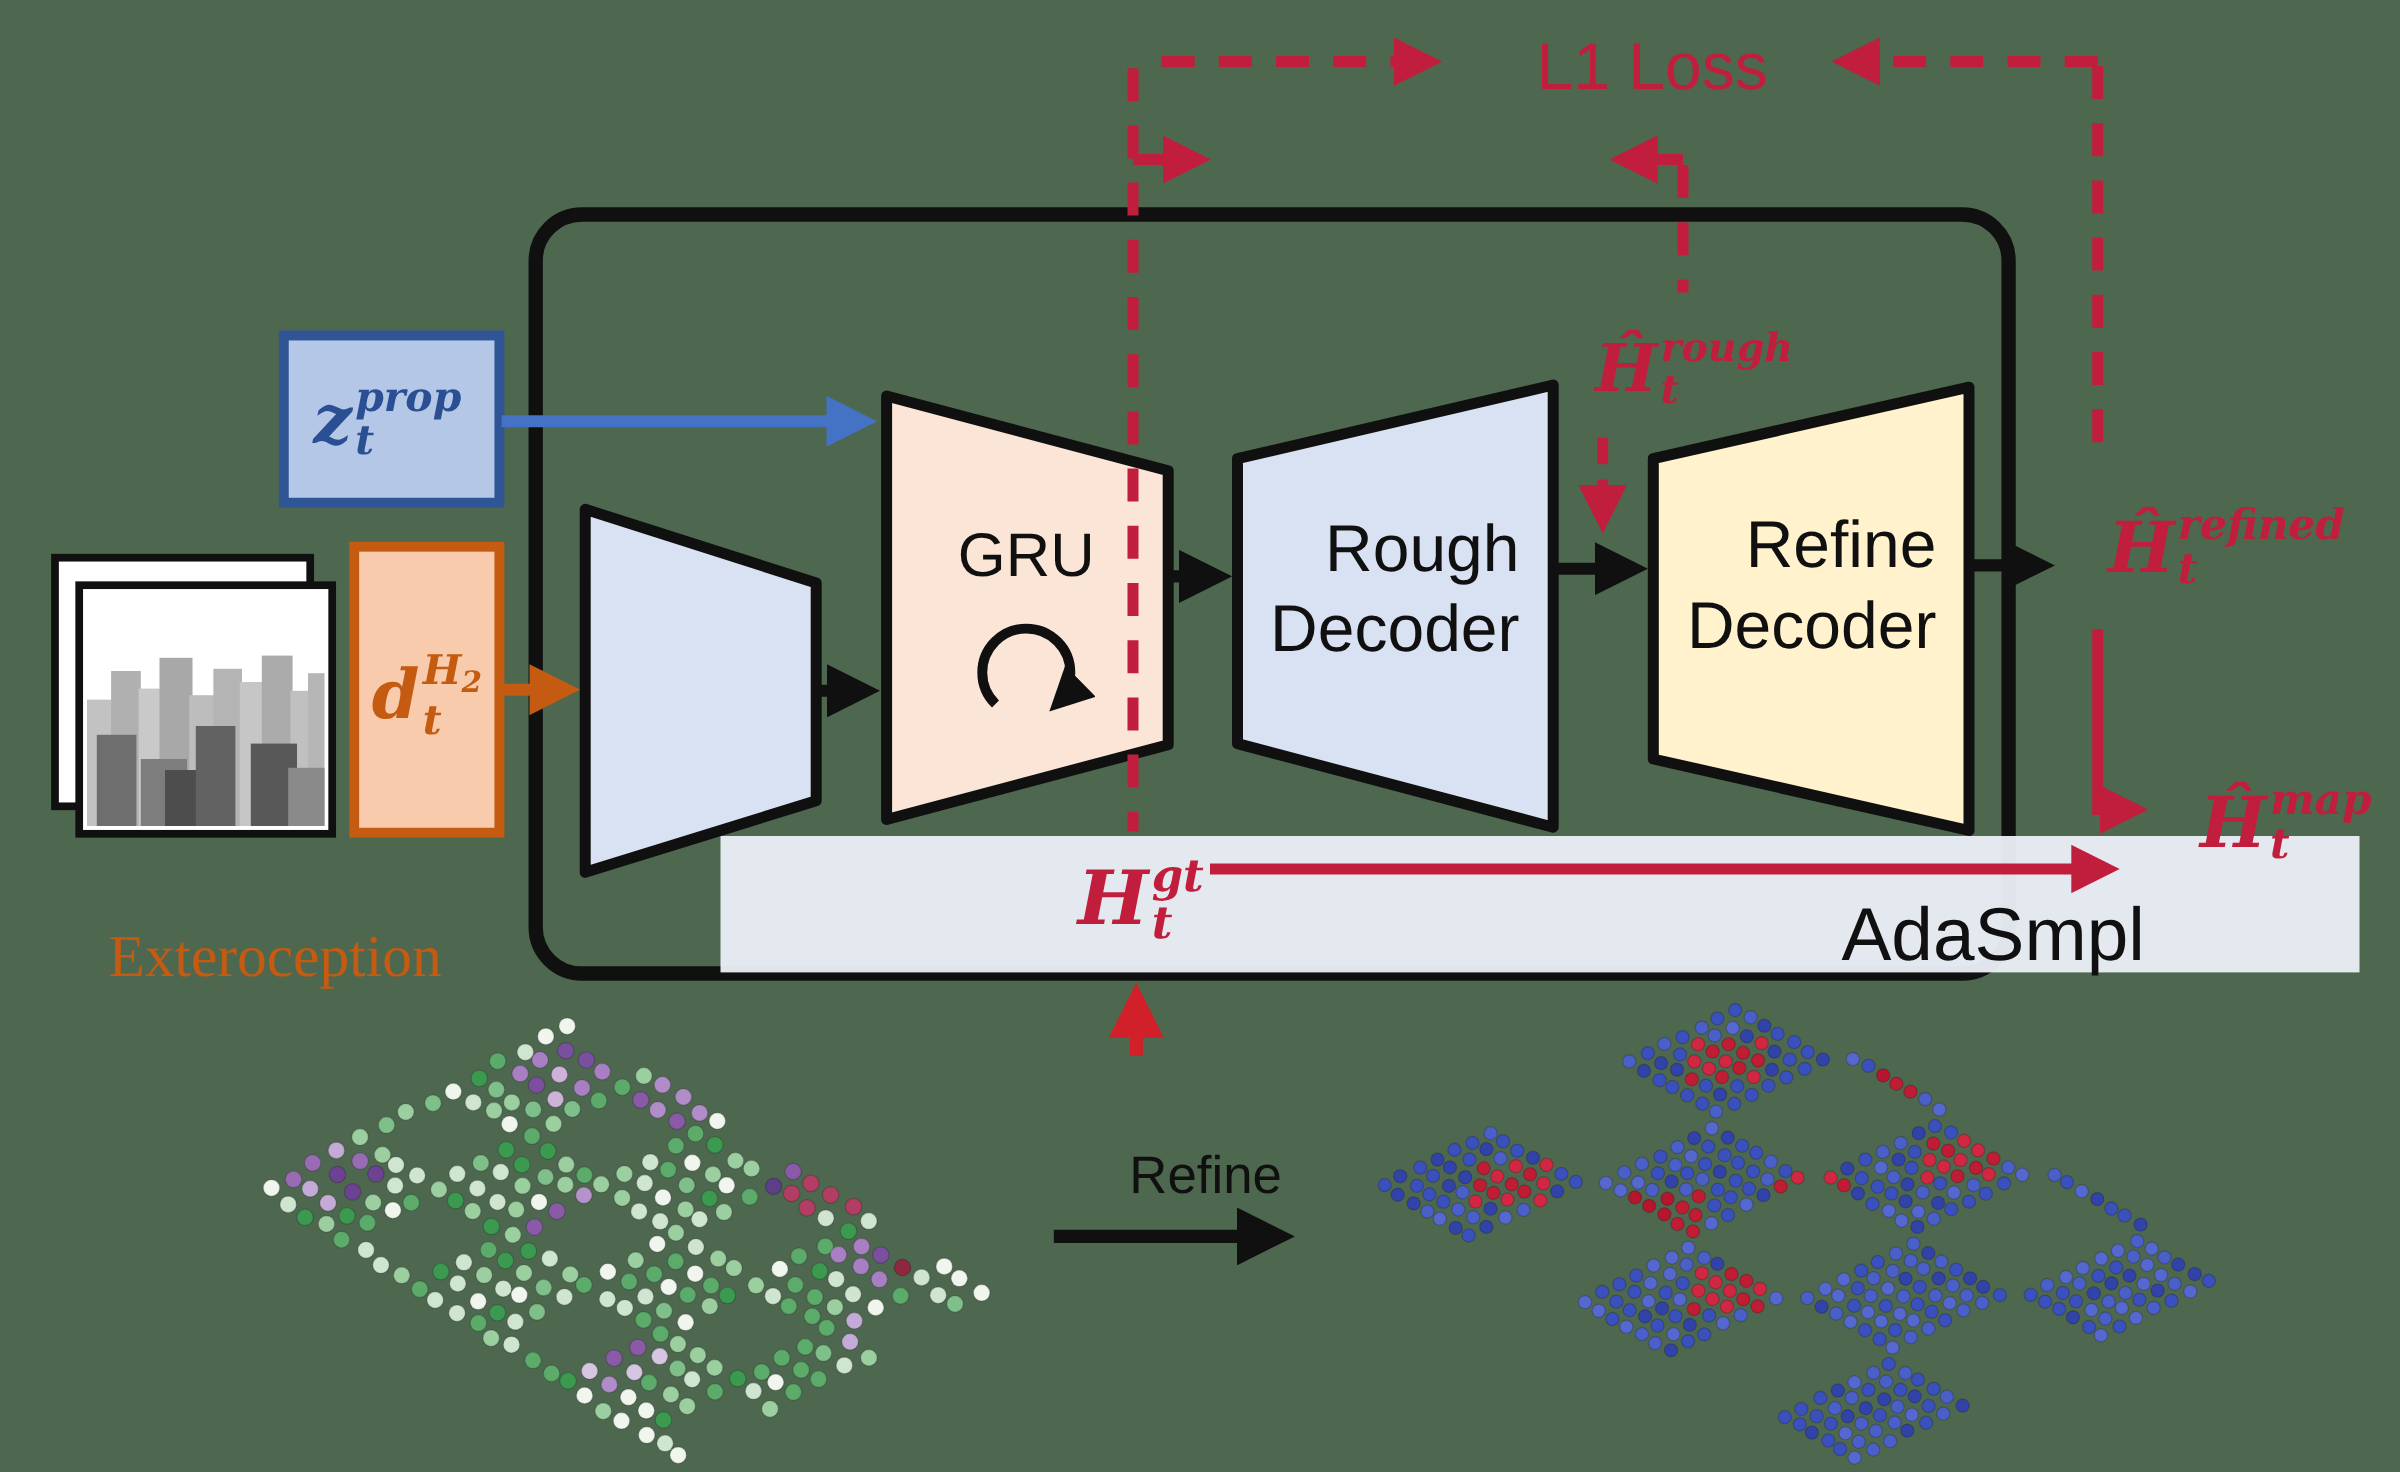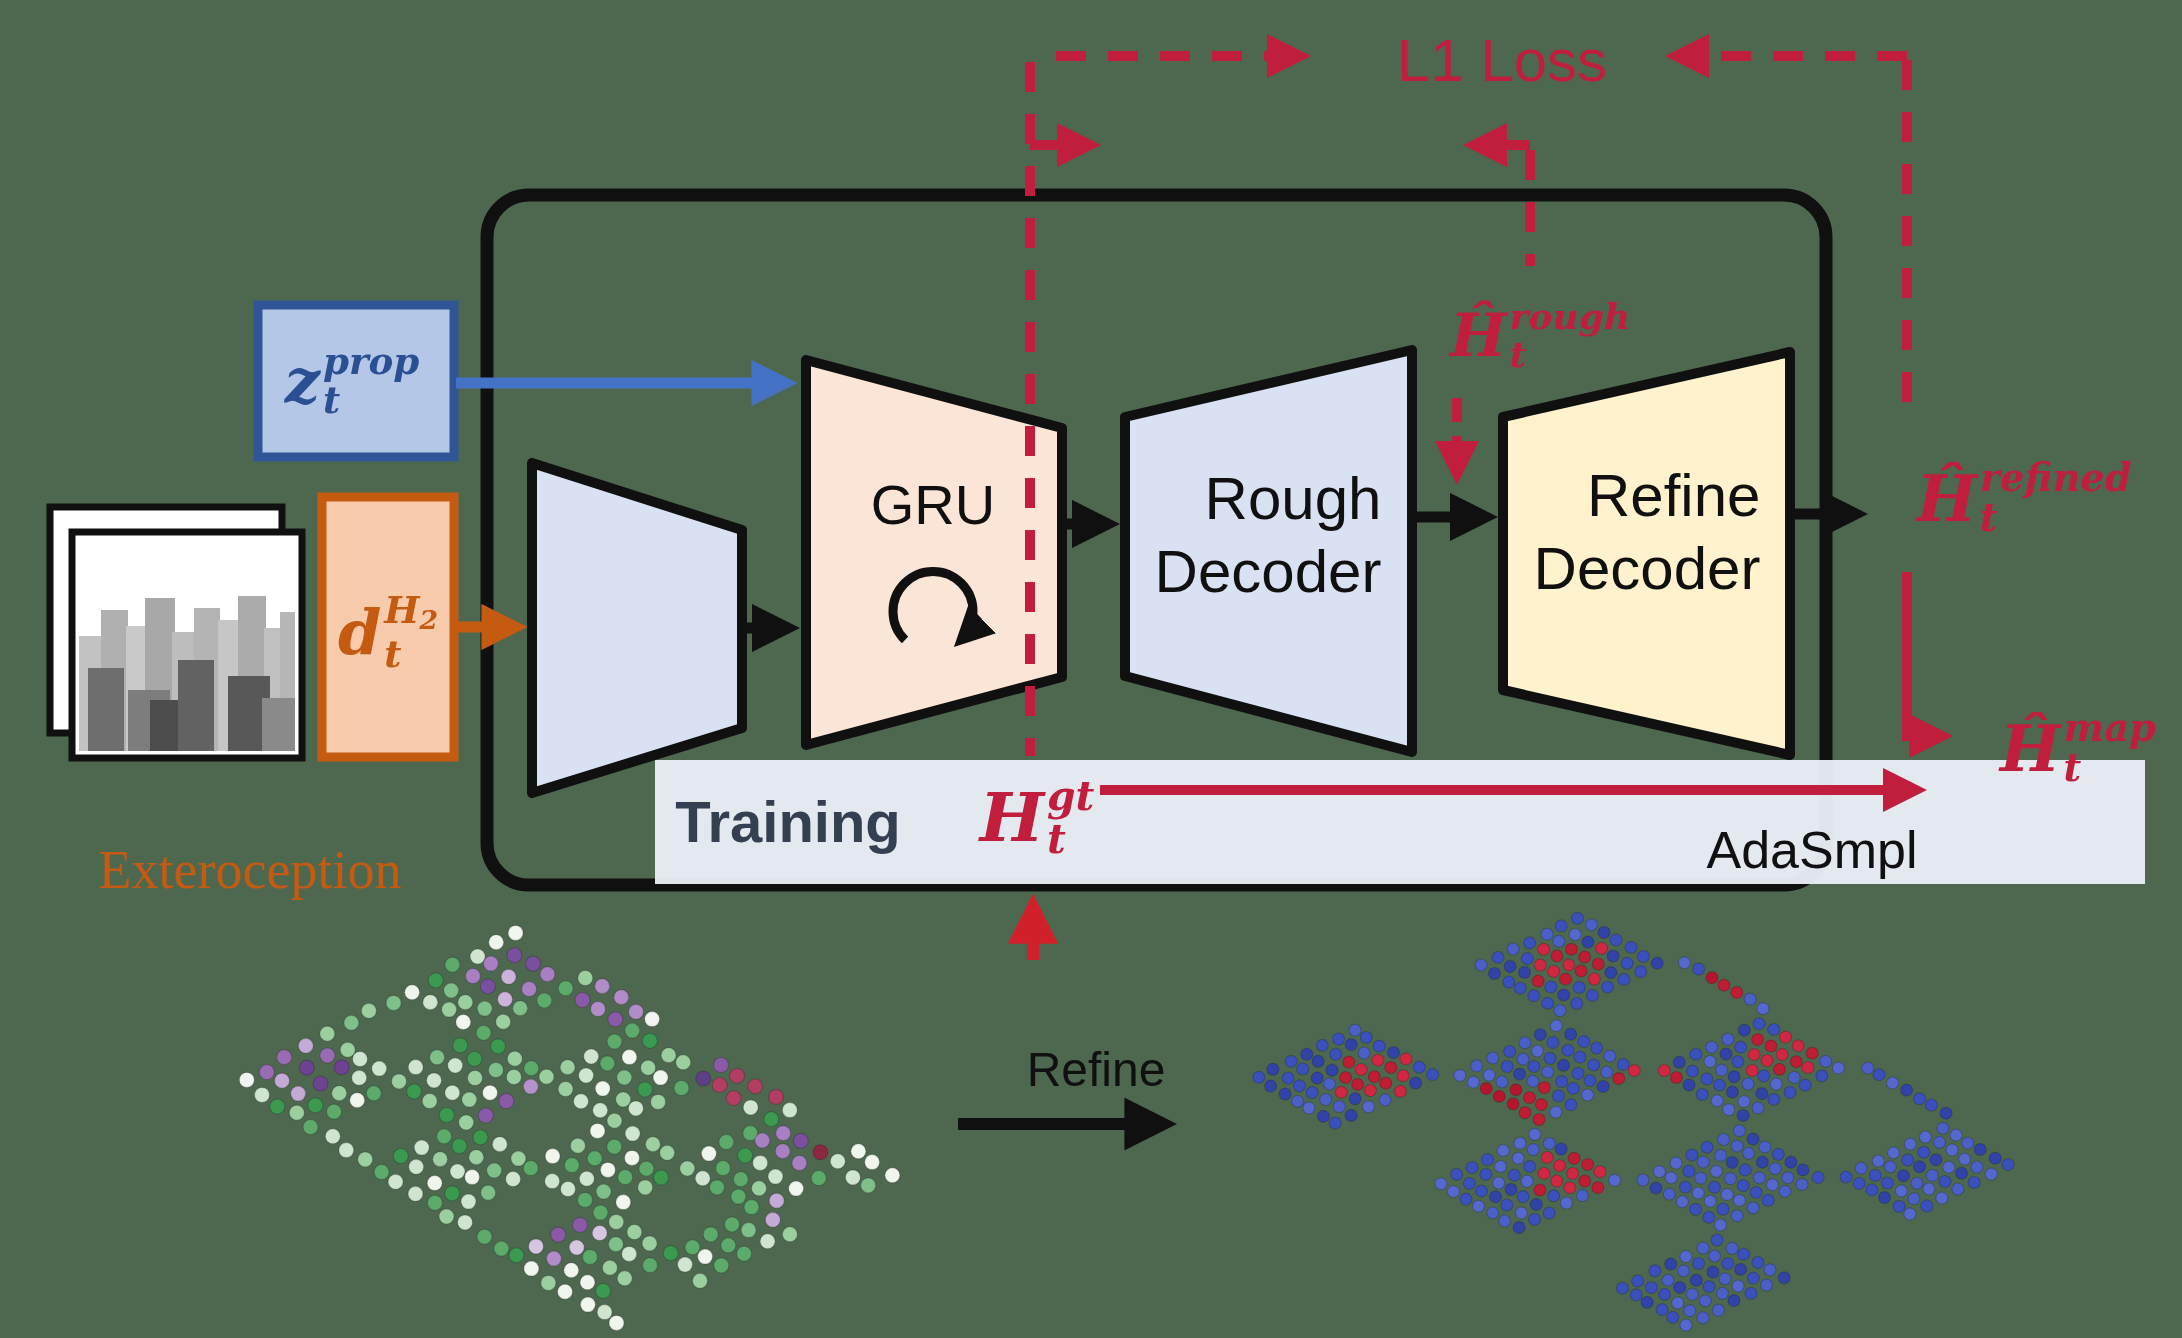--- a/index.html
+++ b/index.html
@@ -17,21 +17,21 @@
   .c-blue{color:#4472c4;}
   .c-navyblue{color:#2a4f93;}
   .c-orange{color:#c55a11;}
   .c-crimson{color:#c01e3c;}
   .c-black{color:#101010;}
   .c-slate{color:#343f52;}
   .f54{font-size:54px;}
   .f60{font-size:60px;}
   .f72{font-size:56px;}
   .f58b{font-size:58px;font-weight:bold;}
-  .f54p{font-size:52px;}
+  .f54p{font-size:68px;}
   .f48{font-size:48px;}
   .two-line{line-height:1.22;}
   
   .mathlab{
     font-family:"DejaVu Serif",serif;font-style:italic;font-weight:bold;
     display:inline-flex;align-items:center;
   }
   .mathlab .scripts{
     display:inline-flex;flex-direction:column;align-items:flex-start;
     font-size:0.60em;line-height:1.05;margin-left:3px;
@@ -776,21 +776,20 @@
 
   <div class="lbl c-black f60 two-line" style="left:1268px;top:535px;">
     <div>Rough</div>
     <div>Decoder</div>
   </div>
   <div class="lbl c-black f60 two-line" style="left:1647px;top:532px;">
     <div>Refine</div>
     <div>Decoder</div>
   </div>
 
-  <div class="lbl c-slate f58b" style="left:788px;top:822px;">Training</div>
   <div class="lbl c-black f54p" style="left:1812px;top:850px;">AdaSmpl</div>
   <div class="lbl c-black f48" style="left:1096px;top:1070px;">Refine</div>
 
   <div class="lbl mathlab m62 c-navyblue" style="left:352px;top:381px;">
     <span>z</span>
     <span class="scripts">
         <span>prop</span>
         <span>t</span>
       </span>
   </div>

